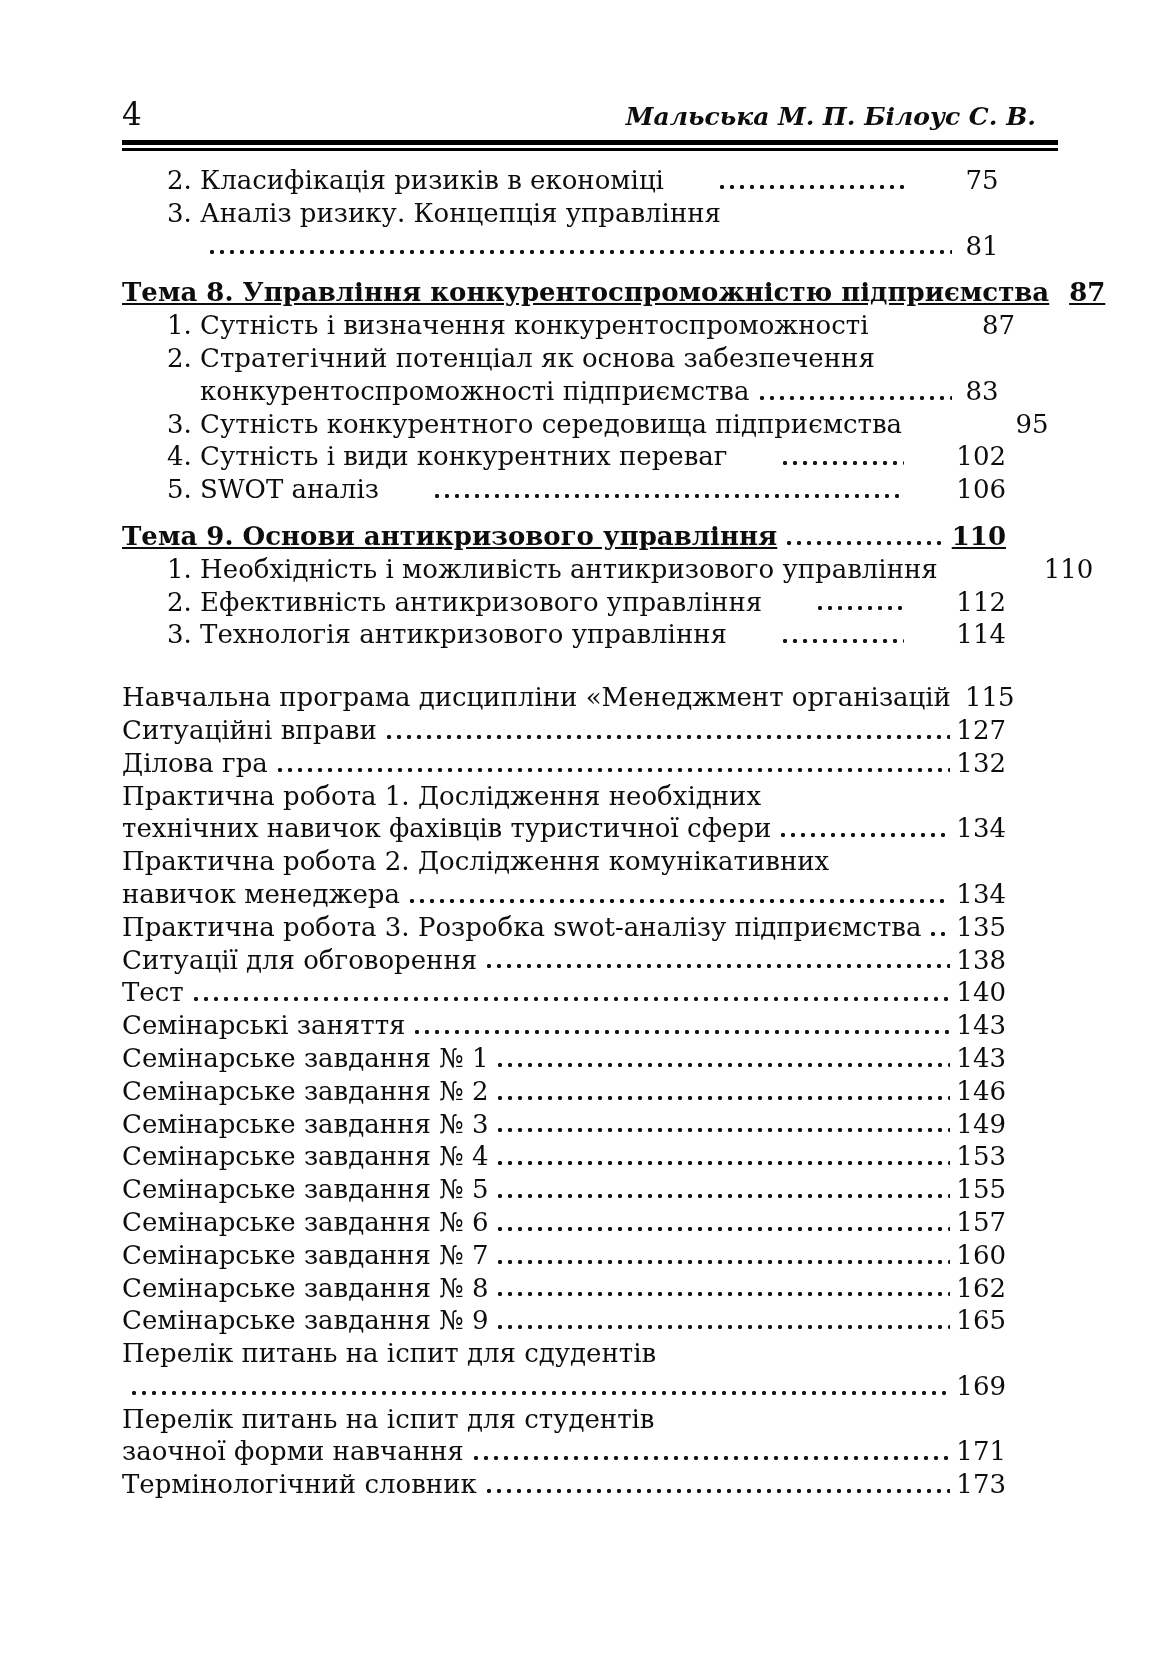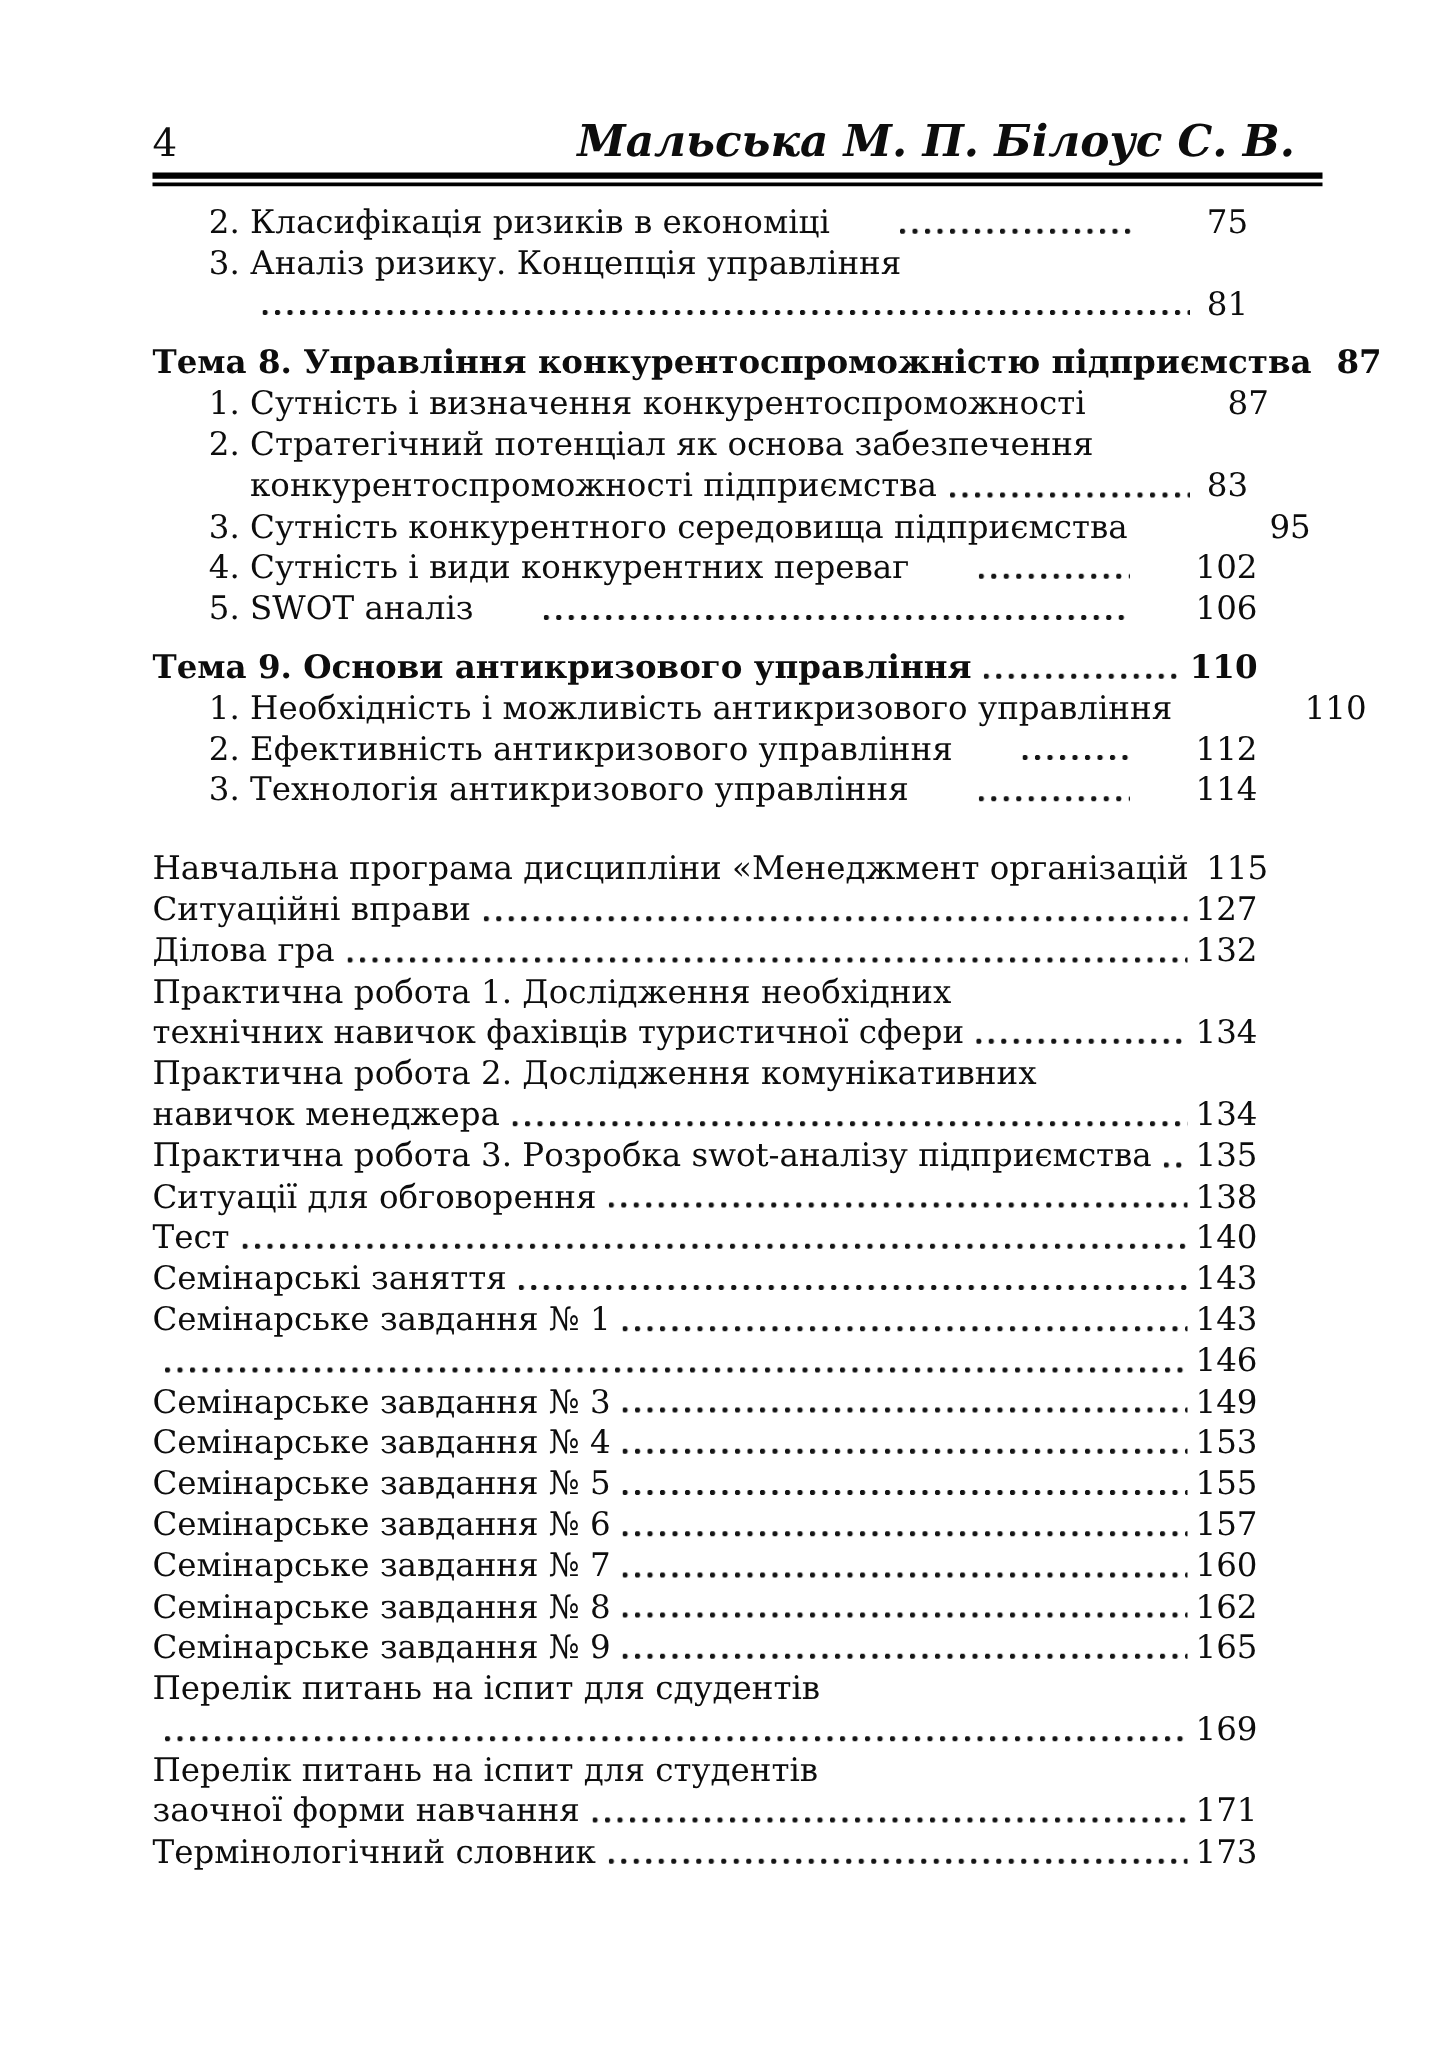--- a/index.html
+++ b/index.html
@@ -26,21 +26,21 @@
     display: flex;
     justify-content: space-between;
     align-items: baseline;
     padding-right: 22px;
   }
   .header .folio {
     font-size: 31px;
     line-height: 36px;
   }
   .header .running-title {
-    font-size: 35px;
+    font-size: 25px;
     line-height: 36px;
     font-weight: bold;
     font-style: italic;
   }
   .rule {
     margin-top: 5px;
     height: 3px;
     border-top: 5px solid #000;
     border-bottom: 3px solid #000;
   }
@@ -50,21 +50,21 @@
     padding-right: 52px;
   }
   .toc-block { margin-top: 0; }
   .toc-block.gap-small { margin-top: 14px; }
   .toc-block.gap-large { margin-top: 30px; }
   .toc-row {
     display: flex;
     align-items: baseline;
     line-height: 32.8px;
   }
-  .toc-row.bold { font-weight: bold; }
+  .toc-row.bold { font-weight: bold; text-decoration: underline; }
   .toc-row.indent-1 { padding-left: 45px; gap: 46px; }
   .toc-row.indent-2 { padding-left: 78px; }
   .toc-row .t {
     white-space: nowrap;
     flex: 0 0 auto;
   }
   .toc-row .ldr {
     flex: 1 1 0;
     min-width: 0;
     align-self: stretch;
@@ -230,20 +230,21 @@
           <span class="t">Семінарські заняття</span>
           <span class="ldr dotted"></span>
           <span class="pg">143</span>
         </div>
         <div class="toc-row indent-0">
           <span class="t">Семінарське завдання № 1</span>
           <span class="ldr dotted"></span>
           <span class="pg">143</span>
         </div>
         <div class="toc-row indent-0">
+          <span class="t">Семінарське завдання № 2</span>
           <span class="ldr dotted"></span>
           <span class="pg">146</span>
         </div>
         <div class="toc-row indent-0">
           <span class="t">Семінарське завдання № 3</span>
           <span class="ldr dotted"></span>
           <span class="pg">149</span>
         </div>
         <div class="toc-row indent-0">
           <span class="t">Семінарське завдання № 4</span>

